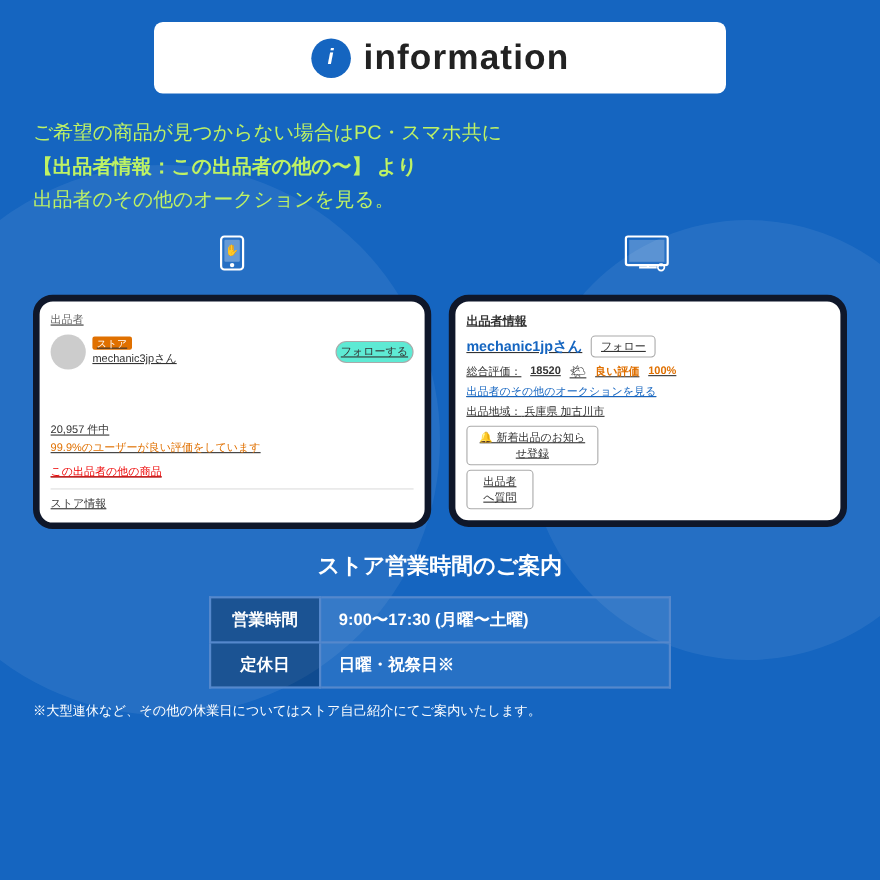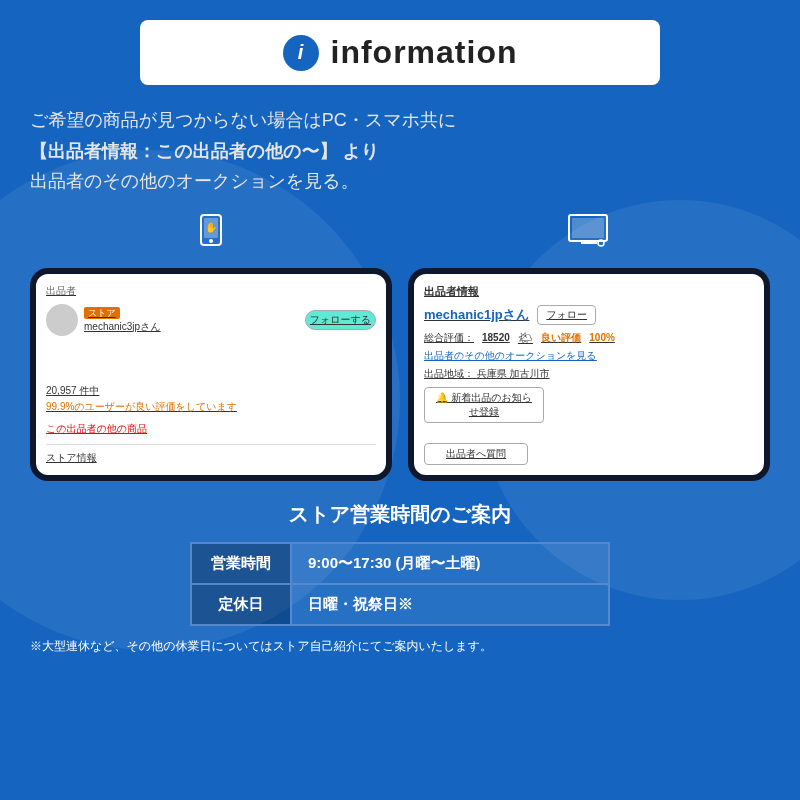--- a/index.html
+++ b/index.html
@@ -67,21 +67,21 @@
     }
     .header-title {
       font-size: 32px;
       font-weight: bold;
       color: #222;
       letter-spacing: 1px;
     }
 
     
     .intro-text {
-      color: #e5e5e5;
+      color: #bef264;
       font-size: 18px;
       line-height: 1.7;
       margin-bottom: 16px;
       text-align: left;
     }
     .intro-text .bold-bracket {
       font-weight: bold;
     }
 
     
@@ -242,34 +242,34 @@
       color: #333;
       margin-bottom: 6px;
     }
     .notify-btn {
       border: 1px solid #aaa;
       border-radius: 4px;
       padding: 3px 10px;
       font-size: 10px;
       background: white;
       color: #333;
-      margin-bottom: 20px;
+      margin-bottom: 4px;
       display: block;
       width: 120px;
       text-align: center;
     }
     .question-btn {
       border: 1px solid #aaa;
       border-radius: 4px;
       padding: 3px 10px;
       font-size: 10px;
       background: white;
       color: #333;
       display: block;
-      width: 104px;
+      width: 61px;
       text-align: center;
     }
 
     
     .store-hours-section {
       text-align: center;
     }
     .store-hours-title {
       font-size: 20px;
       font-weight: bold;

